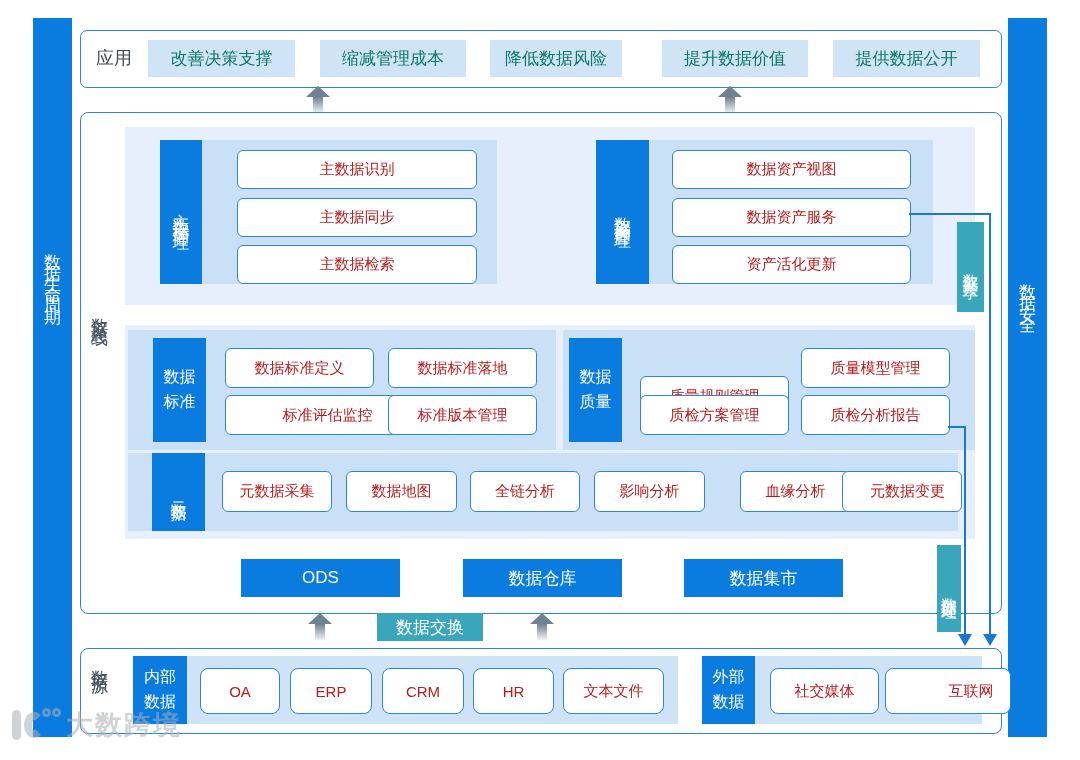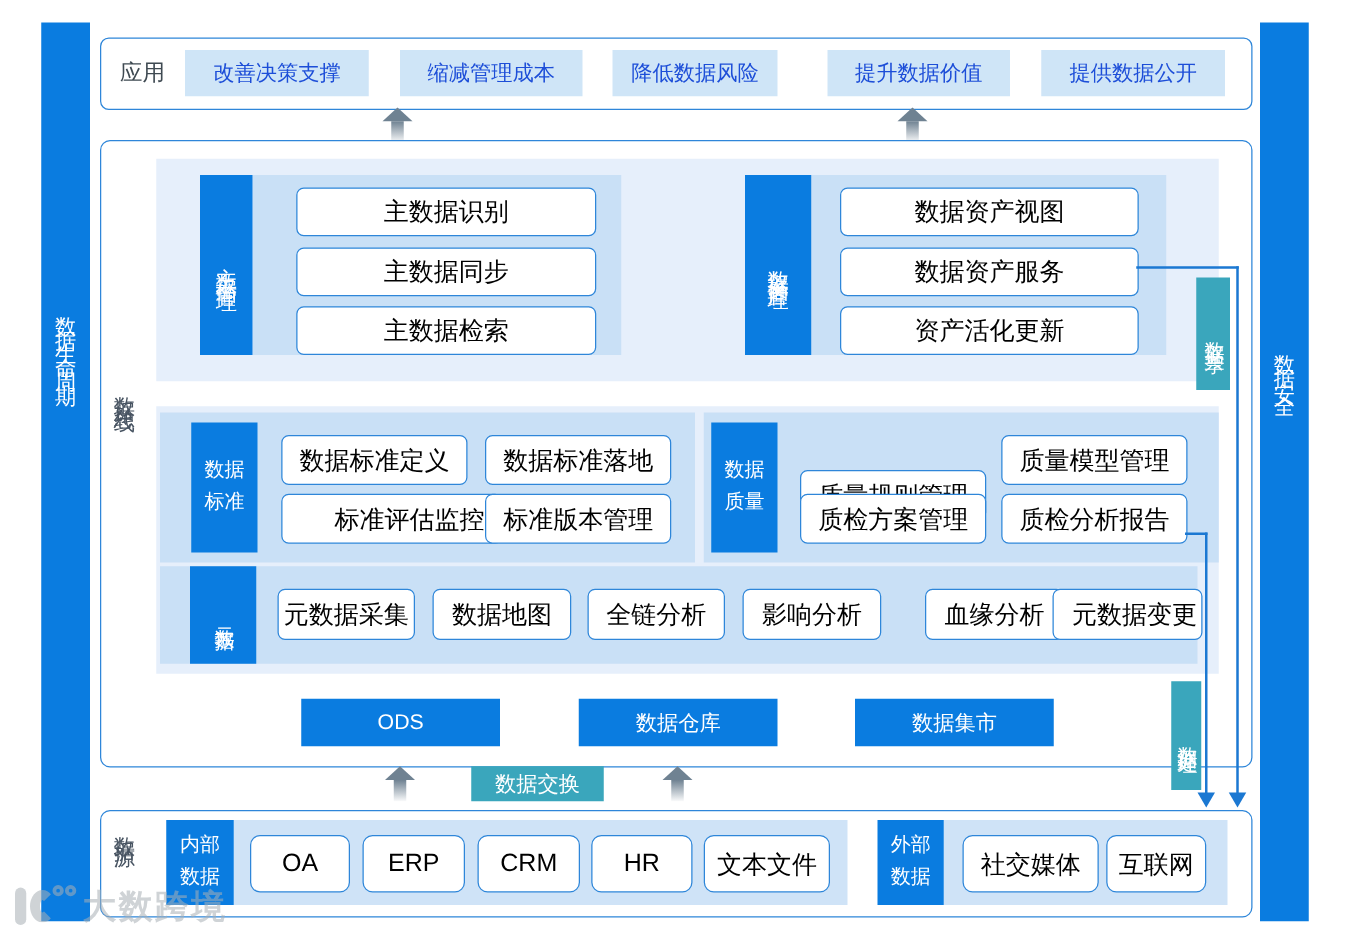--- a/index.html
+++ b/index.html
@@ -19,23 +19,23 @@
   
   .backdrop { position:absolute; background:#e6effb; }
   .panel    { position:absolute; background:#c9e0f6; }
   
   .blab { position:absolute; background:#0a7ce0; color:#fff; display:flex; align-items:center; justify-content:center; text-align:center; }
   .blab .vtxt { writing-mode:vertical-rl; text-orientation:upright; letter-spacing:5px; font-size:17px; line-height:1; }
   .blab .wrap2 { font-size:16px; line-height:1.55; width:2.2em; }
   
   .wbox { position:absolute; background:#fff; border:1.3px solid #2e86d9; border-radius:6px;
           display:flex; align-items:center; justify-content:center;
-          font-size:20px; color:#000000; white-space:nowrap; }
-  
-  .abtn { position:absolute; height:37px; background:#cfe5f7; color:#1d4ed8;
+          font-size:15px; color:#b91c1c; white-space:nowrap; }
+  
+  .abtn { position:absolute; height:37px; background:#cfe5f7; color:#0f766e;
           display:flex; align-items:center; justify-content:center; font-size:17px; }
   
   .sblock { position:absolute; height:38px; background:#0a7ce0; color:#fff;
             display:flex; align-items:center; justify-content:center; font-size:17px; }
   
   .teal { position:absolute; background:#3aa6bc; color:#fff; display:flex; align-items:center; justify-content:center; font-size:16px; }
   .teal .vtxt { writing-mode:vertical-rl; text-orientation:upright; letter-spacing:3px; font-size:16px; line-height:1; }
   
   .glab { position:absolute; color:#3f4a52; font-size:18px; }
   .glab.vert { writing-mode:vertical-rl; text-orientation:upright; letter-spacing:4px; font-size:17px; color:#485462; }
@@ -181,21 +181,21 @@
   <div class="wbox" style="left:290px; top:668px; width:80px; height:44px; border-radius:8px;">ERP</div>
   <div class="wbox" style="left:382px; top:668px; width:80px; height:44px; border-radius:8px;">CRM</div>
   <div class="wbox" style="left:473px; top:668px; width:79px; height:44px; border-radius:8px;">HR</div>
   <div class="wbox" style="left:563px; top:668px; width:99px; height:44px; border-radius:8px;">文本文件</div>
 
   <div class="panel" style="left:755px; top:656px; width:227px; height:68px; background:#cfe3f7;"></div>
   <div class="blab" style="left:702px; top:656px; width:53px; height:68px;">
     <span class="wrap2">外部数据</span>
   </div>
   <div class="wbox" style="left:770px; top:668px; width:107px; height:44px; border-radius:8px;">社交媒体</div>
-  <div class="wbox" style="left:885px; top:668px; width:78px; height:44px; border-radius:8px;">互联网</div>
+  <div class="wbox" style="left:885px; top:668px; width:78px; height:44px; border-radius:8px;padding-left:46px;">互联网</div>
 
   <div class="wm">
     <span class="wm-logo">
       <span class="wm-bar"></span>
         <span class="wm-c"></span>
       <span class="wm-dot" style="left:32px;"></span>
         <span class="wm-dot" style="left:42px;"></span>
     </span>
     <span class="wm-text">大数跨境</span>
   </div>

